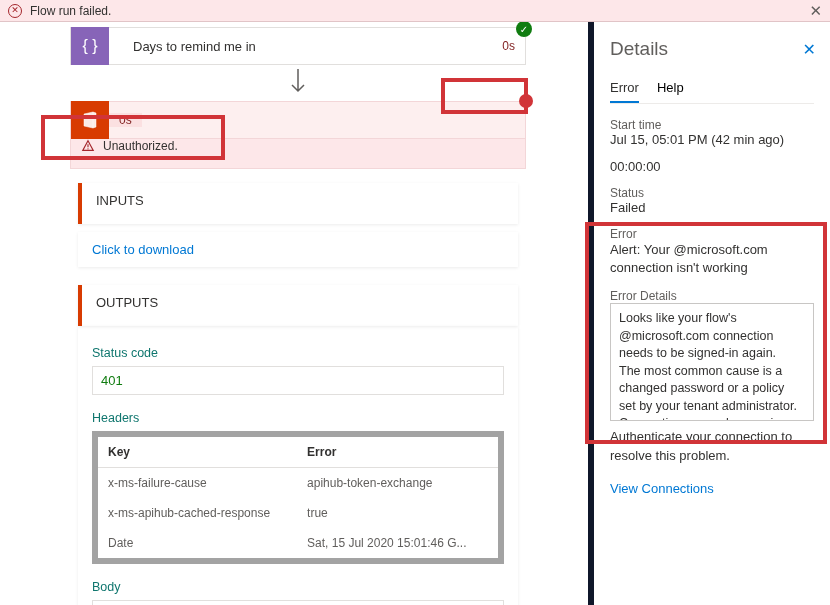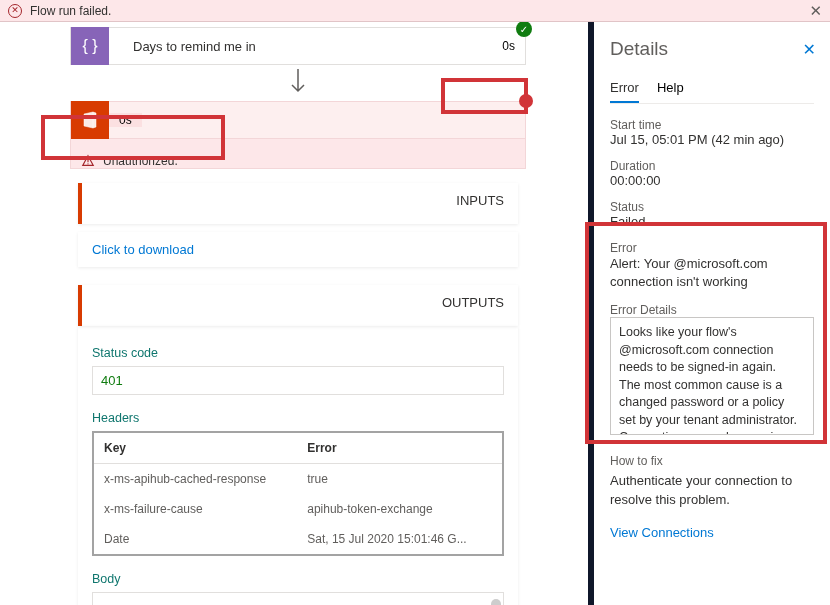--- a/index.html
+++ b/index.html
@@ -11,52 +11,52 @@
 .banner-close { margin-left: auto; color: #605e5c; font-size: 15px; cursor: pointer; }
 
 .app { display: flex; height: calc(605px - 22px); }
 .left { flex: 1; overflow-y: auto; padding: 0 0 10px 10px; }
 .right { width: 242px; border-left: 6px solid #0f172a; padding: 10px 16px; overflow-y: auto; position: relative; }
 
 
 .action-row { display: flex; align-items: center; height: 38px; background: #fff; border: 1px solid #e1dfdd; }
 .action-icon { width: 38px; height: 38px; display: flex; align-items: center; justify-content: center; color: #fff; font-size: 16px; }
 .action-title { flex: 1; padding: 0 24px; font-size: 13px; }
-.action-time { padding: 0 10px; font-size: 12px; color: #000000; position: relative; }
+.action-time { padding: 0 10px; font-size: 12px; color: #7f1d1d; position: relative; }
 
 .card1 { margin: 5px 0 0 60px; width: 456px; position: relative; }
 .card1 .action-icon { background: #8764b8; }
 .checkmark { position: absolute; right: -6px; top: -6px; width: 16px; height: 16px; background: #107c10; border-radius: 50%; color: #fff; display: flex; align-items: center; justify-content: center; font-size: 10px; }
 
 .arrow-div { margin: 4px 0 4px 60px; width: 456px; display: flex; justify-content: center; }
 .arrow-div svg { width: 20px; height: 28px; }
 
 .red-box { position: absolute; border: 4px solid #d13438; pointer-events: none; z-index: 10; }
 .red-box-1 { left: 41px; top: 115px; width: 184px; height: 45px; }
 .red-box-2 { left: 441px; top: 78px; width: 87px; height: 36px; }
 .red-box-3 { left: 585px; top: 222px; width: 242px; height: 222px; }
 
 .card2 { margin: 0 0 0 60px; width: 456px; position: relative; }
 .card2 .action-row { background: #fdefef; border-color: #f3d6d8; }
 .card2 .action-icon { background: #d83b01; font-size: 13px; }
 .card2 .action-time { background: #fbe0e1; }
 .errmark { position: absolute; right: -7px; top: -7px; width: 14px; height: 14px; background: #d13438; border-radius: 50%; color: #fff; display: flex; align-items: center; justify-content: center; font-size: 9px; }
 
-.unauth-row { display: flex; align-items: flex-end; height: 30px; background: #fde7e9; border: 1px solid #f3d6d8; border-top: none; padding: 0 10px; }
+.unauth-row { display: flex; align-items: flex-start; height: 30px; background: #fde7e9; border: 1px solid #f3d6d8; border-top: none; padding: 0 10px; }
 .unauth-row svg { width: 14px; height: 14px; }
 .unauth-row span.label { margin-left: 8px; font-size: 12px; color: #323130; }
 
 .panel { margin: 14px 0 0 68px; width: 440px; border-left: 4px solid #d83b01; padding: 10px 14px; box-shadow: 0 1px 3px rgba(0,0,0,0.08); background: #fff; }
-.panel-title { font-size: 13px; font-weight: 400; color: #323130; margin-bottom: 6px; text-align: right; }
+.panel-title { font-size: 13px; font-weight: 400; color: #323130; margin-bottom: 6px; }
 .link { color: #0078d4; cursor: pointer; font-size: 13px; }
 
 .outputs .section-label { font-size: 12.5px; color: #0f766e; margin: 16px 0 6px; }
 .code-input { width: 100%; border: 1px solid #e1dfdd; padding: 6px 8px; font-family: inherit; font-size: 13px; color: #107c10; }
 
-.headers-table { width: 100%; border: 2px solid #a3a3a3; font-size: 12px; }
+.headers-table { width: 100%; border: 6px solid #a3a3a3; font-size: 12px; }
 .headers-table .th-row { display: flex; border-bottom: 1px solid #e1dfdd; padding: 8px 10px; font-weight: 600; }
 .headers-table .td-row { display: flex; padding: 8px 10px; color: #605e5c; }
 .col-key { flex: 1.1; }
 .col-val { flex: 1; }
 
 .body-box { border: 1px solid #e1dfdd; padding: 10px 8px 16px; font-family: Consolas, monospace; font-size: 12px; position: relative; line-height: 1.5; overflow: hidden; }
 .body-box .brace { color: #323130; }
 .body-box .vscroll { position: absolute; right: 2px; top: 6px; width: 10px; height: 50px; background: #cdcdcd; border-radius: 5px; }
 
 
@@ -139,26 +139,26 @@
       <div class="section-label">Status code</div>
       <input class="code-input" readonly="" value="401" style="">
 
       <div class="section-label">Headers</div>
       <div class="headers-table">
         <div class="th-row">
           <div class="col-key">Key</div>
           <div class="col-val">Error</div>
         </div>
         <div class="td-row">
+            <div class="col-key">x-ms-failure-cause</div>
+            <div class="col-val">apihub-token-exchange</div>
+          </div>
+        <div class="td-row">
             <div class="col-key">x-ms-apihub-cached-response</div>
             <div class="col-val">true</div>
-          </div>
-        <div class="td-row">
-            <div class="col-key">x-ms-failure-cause</div>
-            <div class="col-val">apihub-token-exchange</div>
           </div>
         <div class="td-row">
             <div class="col-key">Date</div>
             <div class="col-val">Sat, 15 Jul 2020 15:01:46 G...</div>
           </div>
       </div>
 
       <div class="section-label">Body</div>
       <div class="body-box">
         <div class="vscroll"></div>
@@ -178,33 +178,31 @@
     <span class="close-x">✕</span>
 
     <div class="tabs">
       <div class="tab active">Error</div>
       <div class="tab">Help</div>
     </div>
 
     <div class="meta-label">Start time</div>
     <div class="meta-value">Jul 15, 05:01 PM (42 min ago)</div>
 
-    <div class="meta-label">Duration</div>
     <div class="meta-value">00:00:00</div>
 
     <div class="meta-label">Status</div>
     <div class="meta-value">Failed</div>
 
     <div class="err-title">Error</div>
     <div class="err-msg">Alert: Your              @microsoft.com connection isn't working</div>
 
     <div class="err-title" style="margin-top:12px;">Error Details</div>
     <textarea class="err-details-box" readonly="" style="">Looks like your flow's                @microsoft.com connection needs to be signed-in again. The most common cause is a changed password or a policy set by your tenant administrator. Connections may also require reauthentication, if multi-factor authentication has been recently</textarea>
 
-    <div class="howfix-label">How to fix</div>
     <div class="howfix-text">Authenticate your connection to resolve this problem.</div>
     <span class="link">View Connections</span>
   </div>
 
 </div>
 
 <div class="red-box red-box-1"></div>
 <div class="red-box red-box-2"></div>
 <div class="red-box red-box-3"></div>
 

